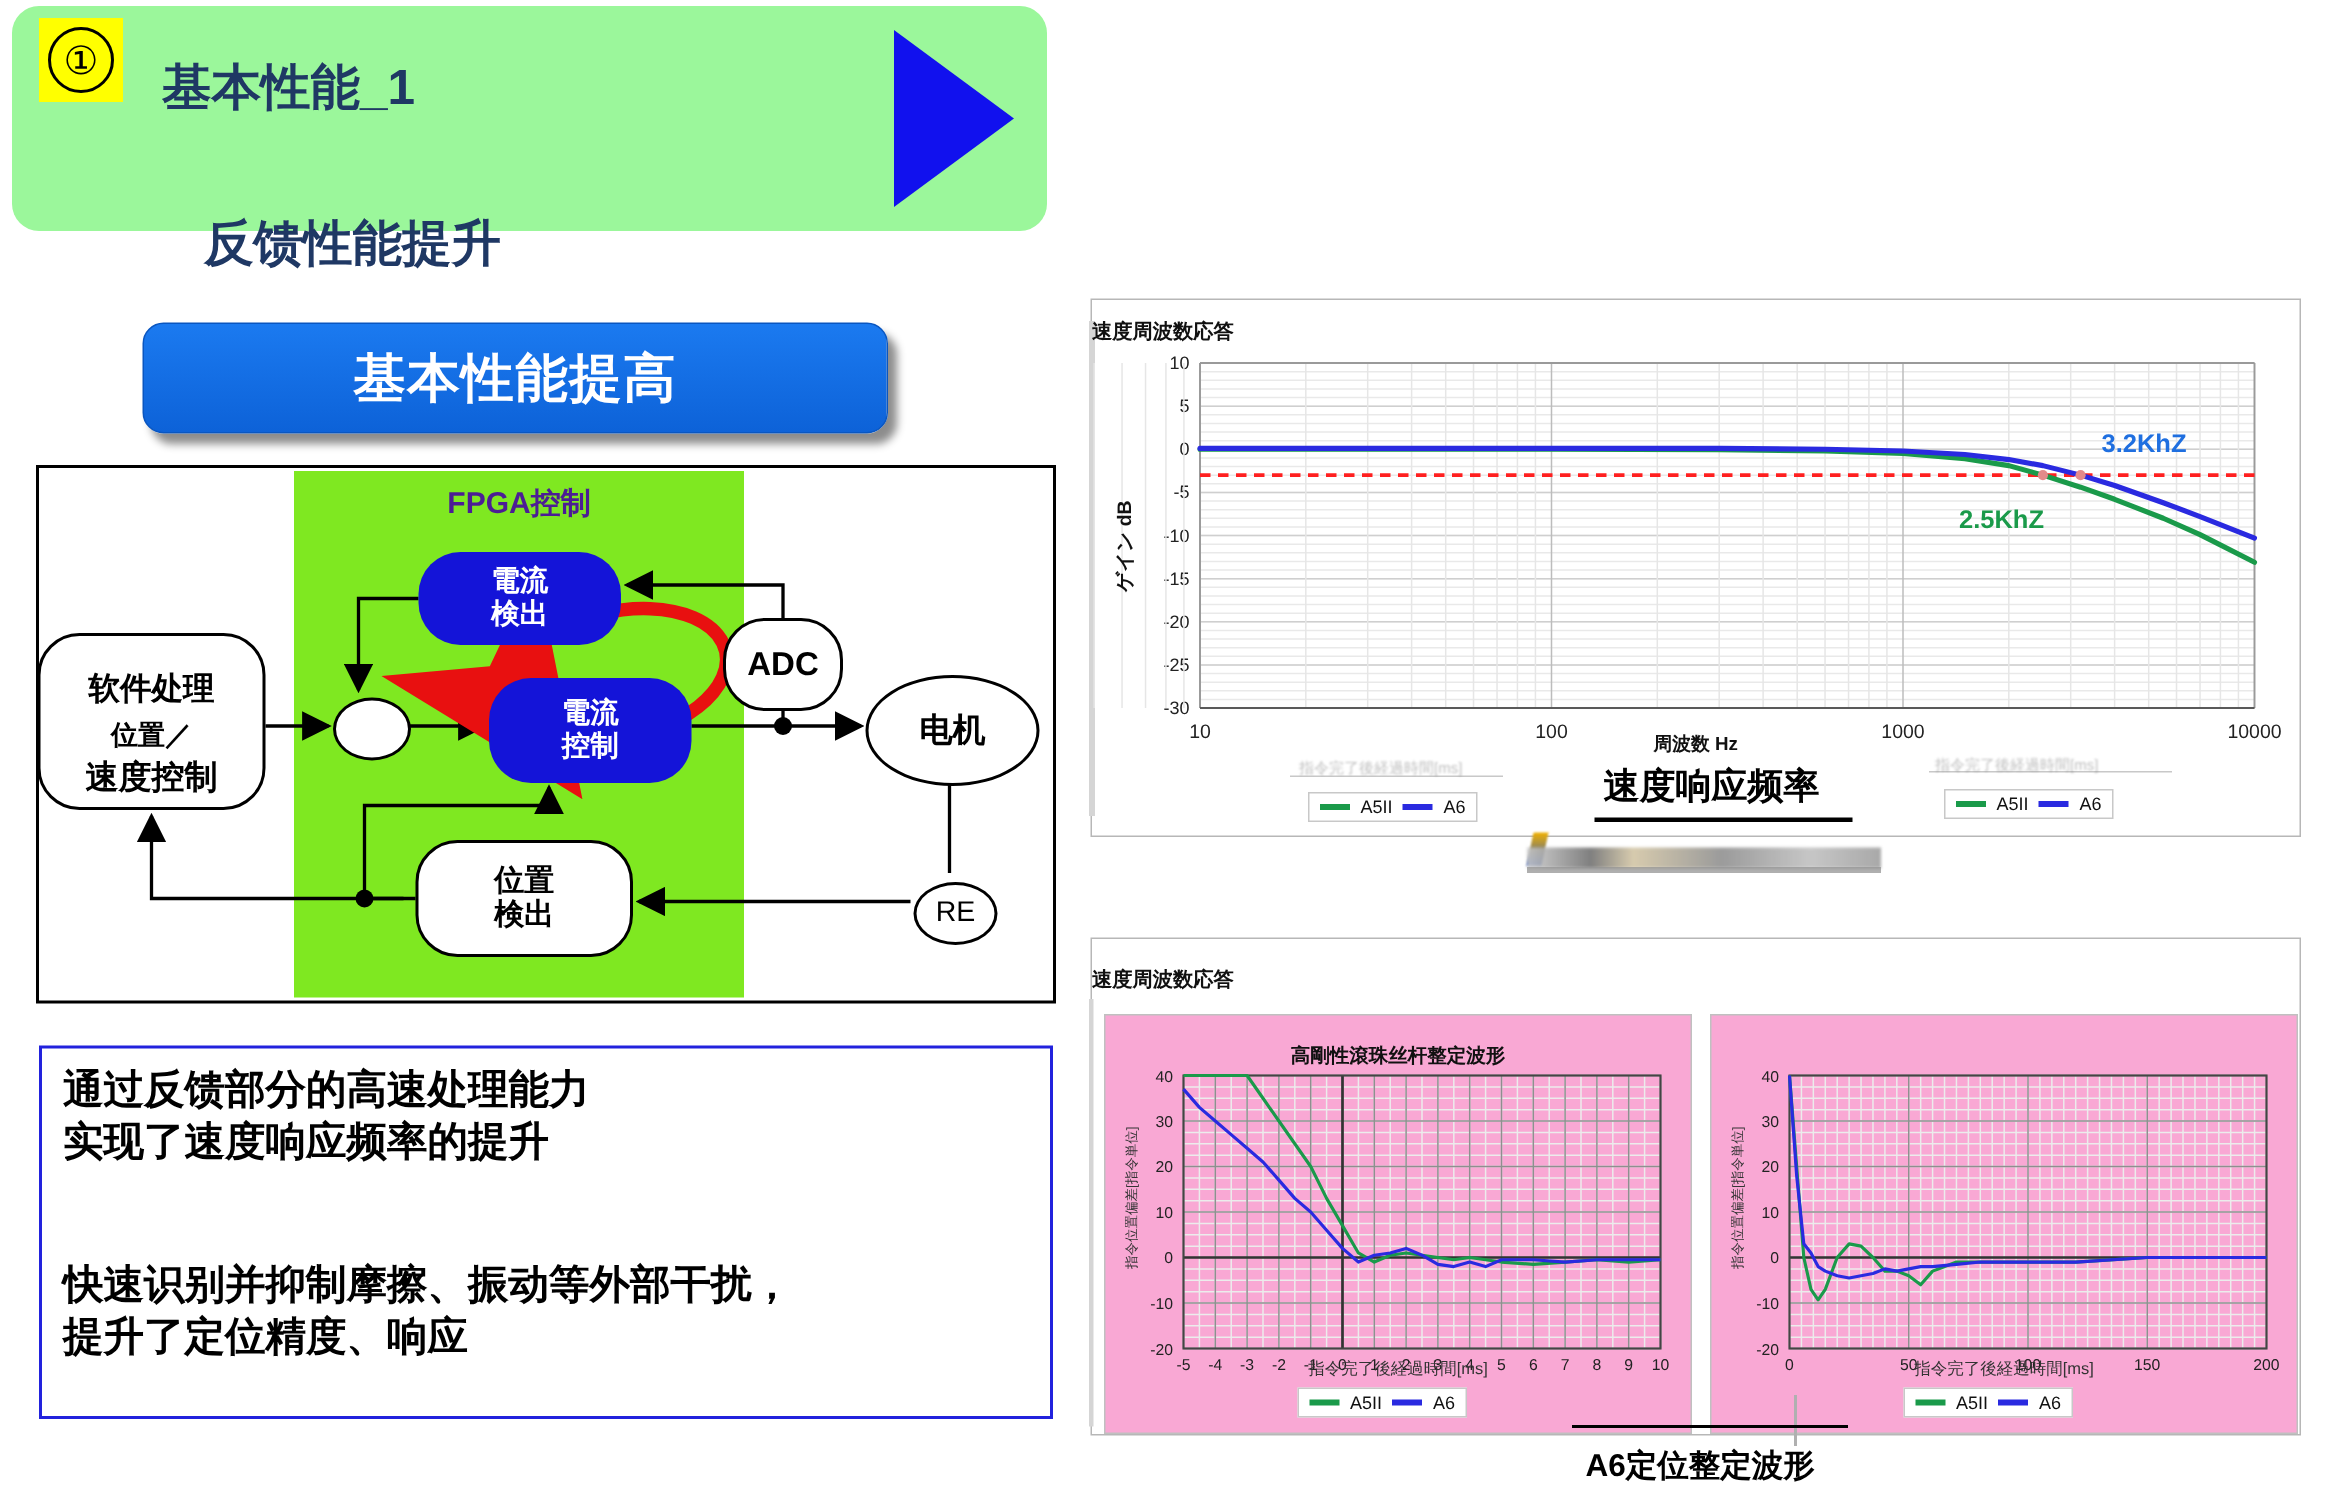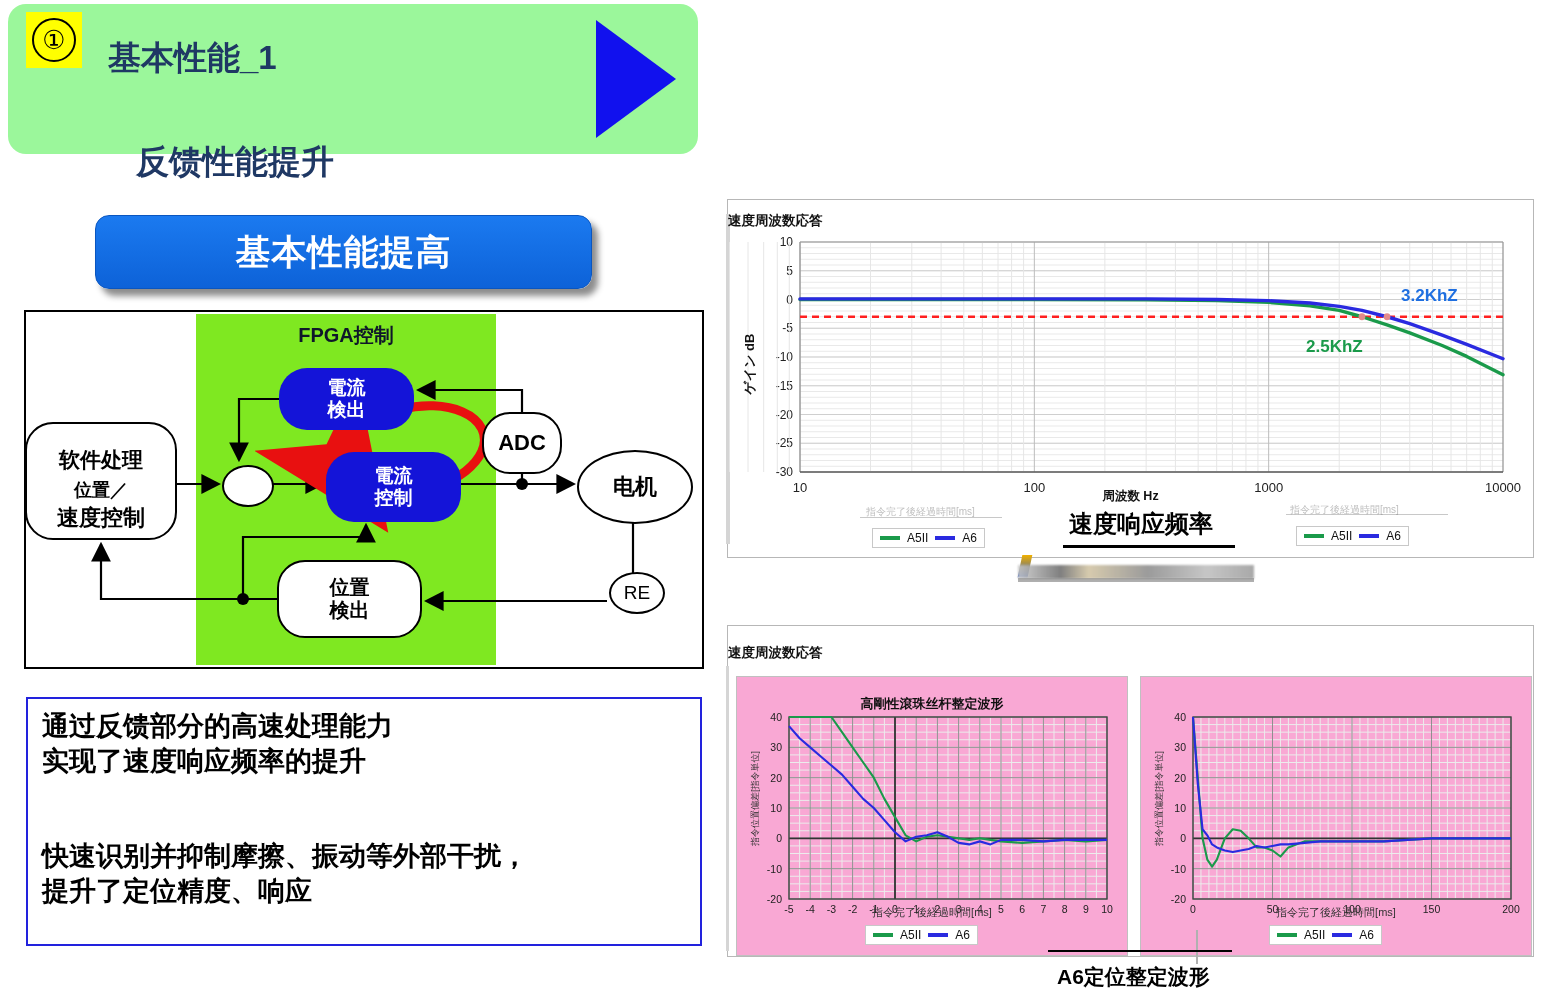--- a/index.html
+++ b/index.html
@@ -61,40 +61,40 @@
     box-shadow:6px 7px 6px rgba(0,0,0,.45);
     display:flex;align-items:center;justify-content:center;
   }
   #bluepill span{color:#fff;font-size:35px;font-weight:bold;letter-spacing:1px;}
 
   
   #diagram{position:absolute;left:24px;top:310px;width:676px;height:355px;
     border:2.5px solid #000;background:#fff;}
   .fpga-area{position:absolute;left:170px;top:2px;width:300px;height:351px;background:#7fe821;}
   .fpga-label{position:absolute;left:170px;top:10px;width:300px;text-align:center;
-    font-size:20px;font-weight:bold;color:#0f172a;}
+    font-size:20px;font-weight:bold;color:#4c1d95;}
   .bx{position:absolute;box-sizing:border-box;display:flex;flex-direction:column;
       align-items:center;justify-content:center;text-align:center;line-height:1.16;border-radius:28px;}
   .bx-blue{background:#1414d8;color:#fff;font-size:19px;font-weight:bold;}
   .bx-white{background:#fff;color:#000;border:2.5px solid #000;font-size:20px;font-weight:bold;}
   #b-curdet{left:253px;top:56px;width:135px;height:62px;}
   #b-curctl{left:300px;top:140px;width:135px;height:70px;}
   #b-posdet{left:251px;top:248px;width:145px;height:78px;}
   #b-soft{left:-1px;top:110px;width:152px;height:118px;}
   .soft-t1{font-size:21px;font-weight:bold;margin-top:18px;}
   .soft-t2{font-size:18px;font-weight:bold;margin-top:8px;}
   .soft-t3{font-size:22px;font-weight:bold;margin-top:6px;font-family:Liberation Mono, monospace;}
   #b-adc{left:456px;top:100px;width:80px;height:62px;background:#fff;border:2.5px solid #000;
     font-size:22px;font-weight:bold;}
   .ellipse-node{position:absolute;left:196px;top:153px;width:48px;height:38px;
     border:2.5px solid #000;border-radius:50%;background:#fff;}
   #motor{position:absolute;left:551px;top:138px;width:112px;height:70px;
     border:2.5px solid #000;border-radius:50%;background:#fff;
     display:flex;align-items:center;justify-content:center;font-size:22px;font-weight:bold;}
-  #re{position:absolute;left:583px;top:260px;width:52px;height:38px;
+  #re{position:absolute;left:583px;top:276px;width:52px;height:38px;
     border:2.5px solid #000;border-radius:50%;background:#fff;
     display:flex;align-items:center;justify-content:center;font-size:19px;}
   #dgsvg{position:absolute;left:0;top:0;width:676px;height:355px;}
 
   
   #notebox{position:absolute;left:26px;top:697px;width:672px;height:245px;
     border:2.5px solid #2222dd;background:#fff;}
   #notebox .p{position:absolute;left:14px;font-size:27px;font-weight:bold;color:#000;
     line-height:1.28;white-space:pre-line;}
   #note-p1{top:10px;}

